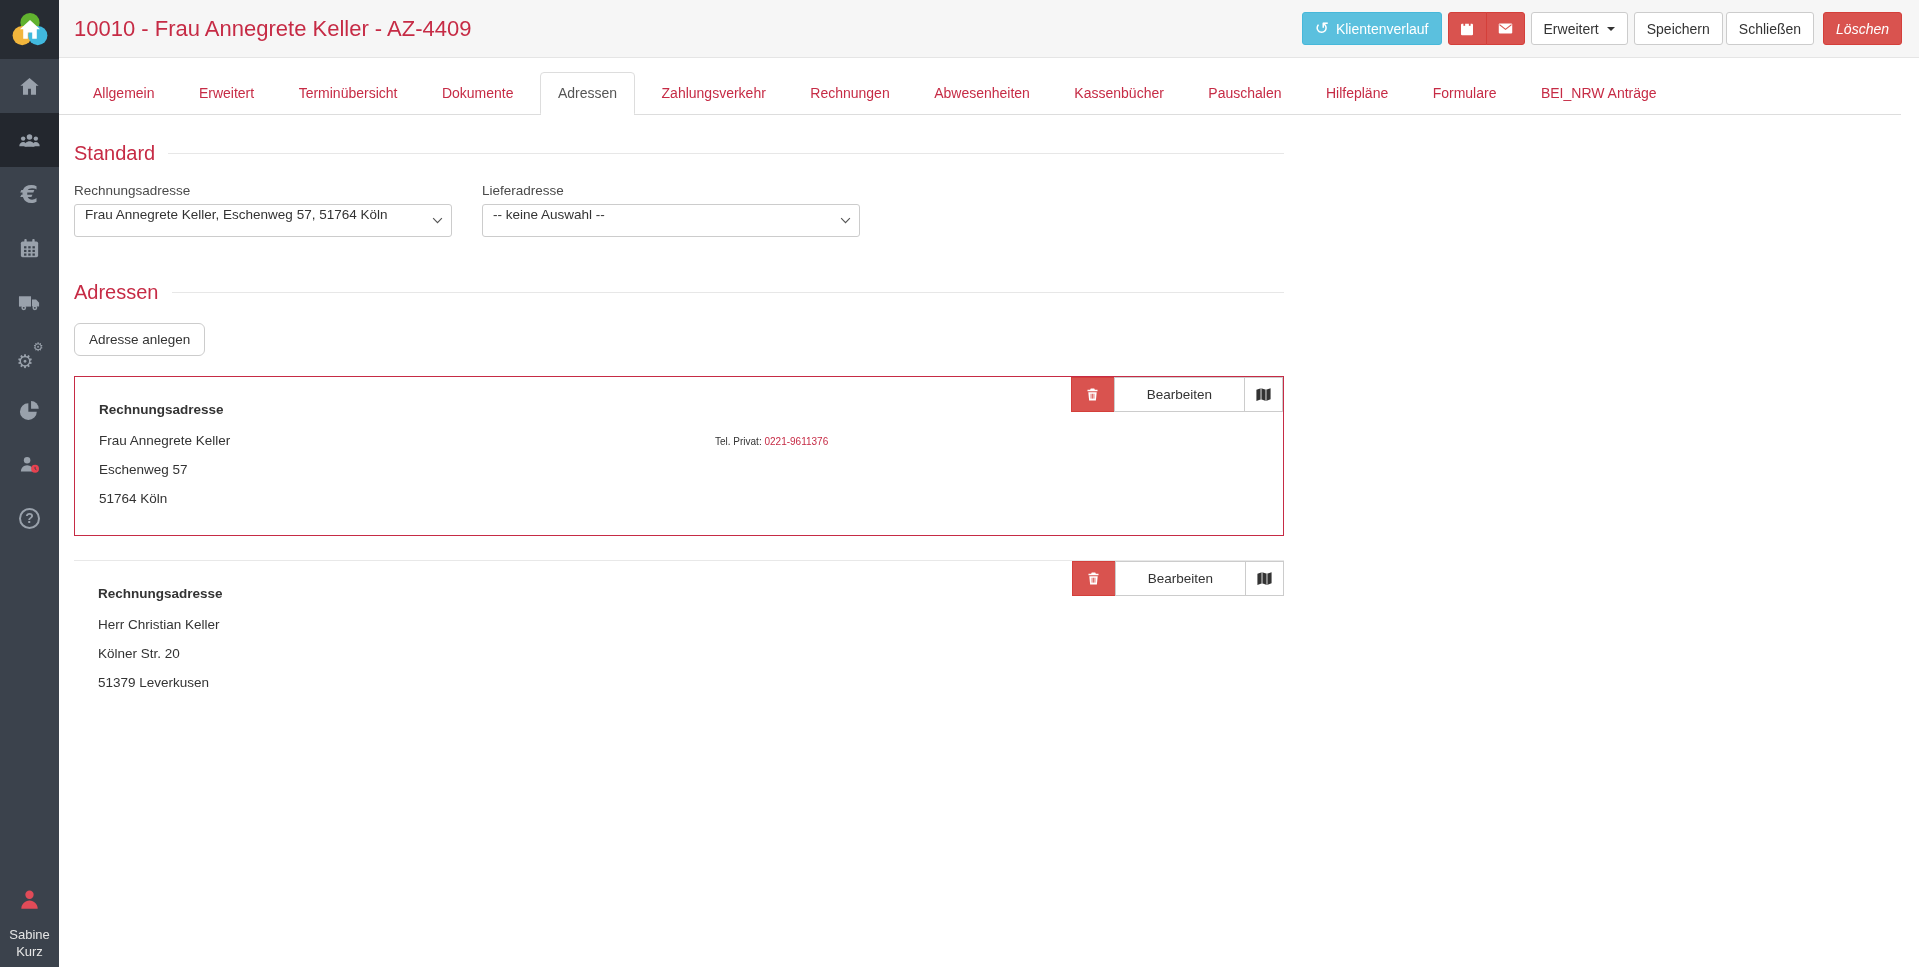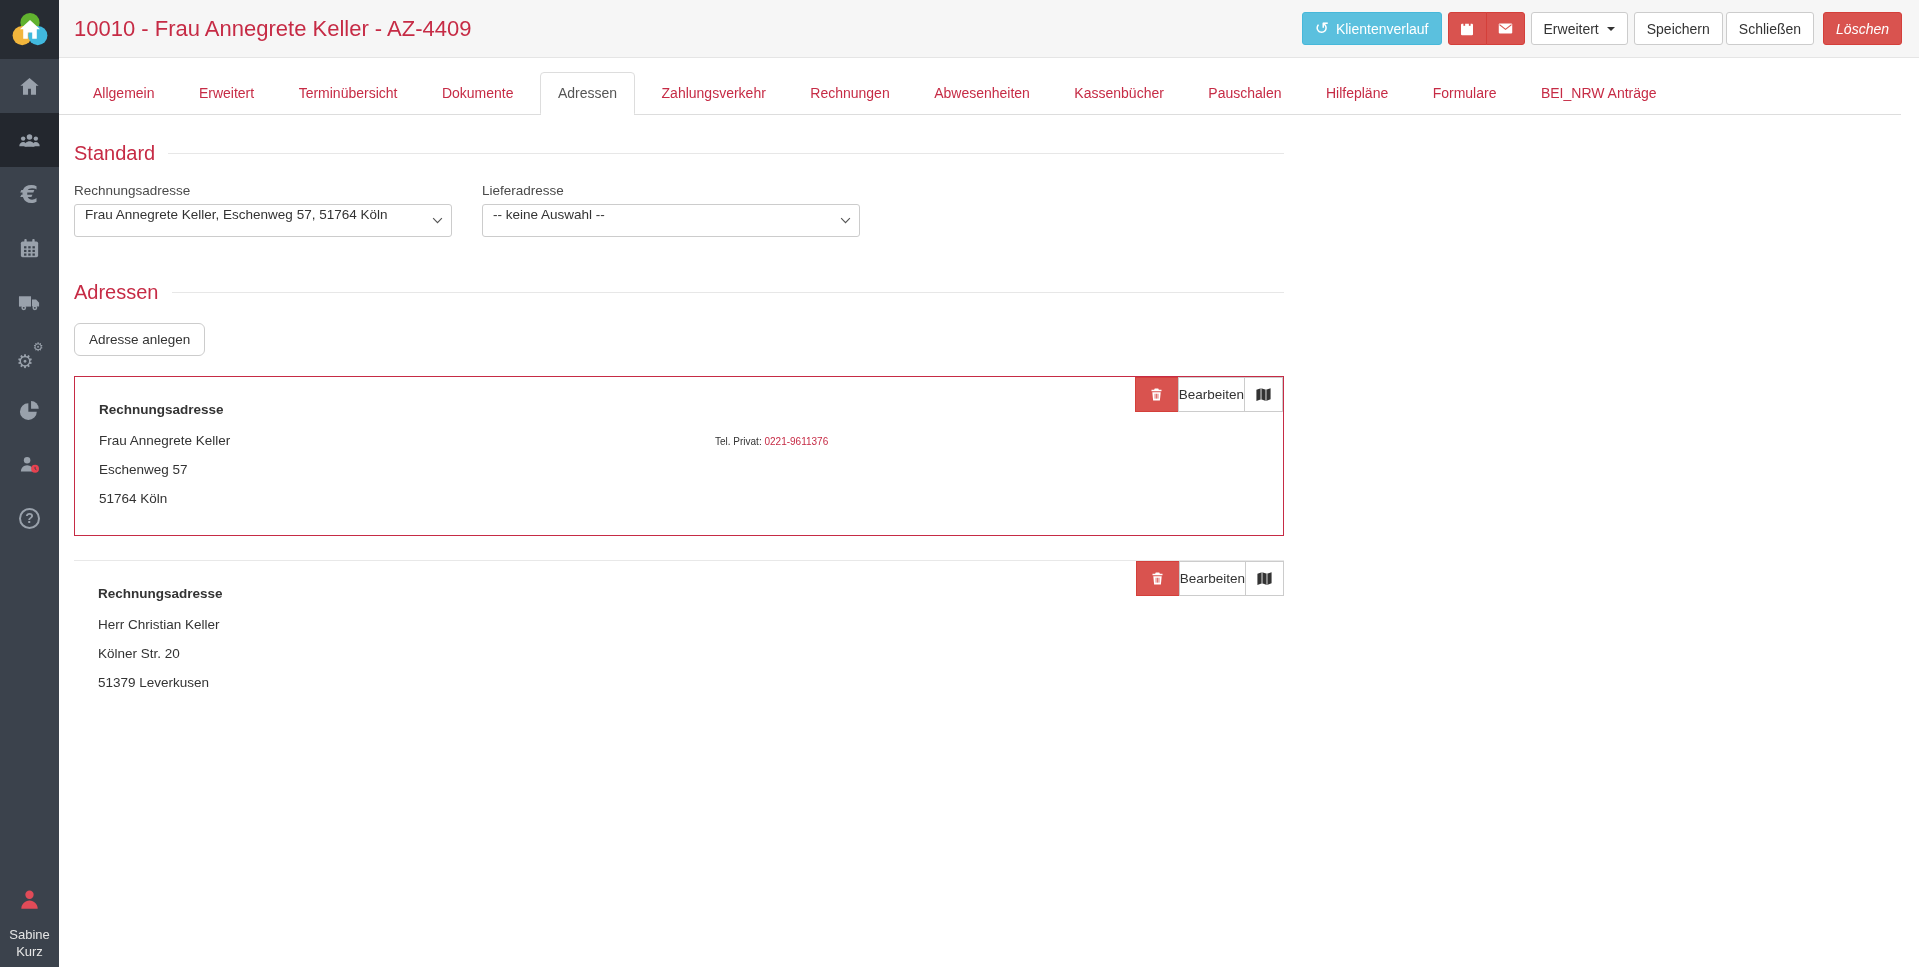--- a/index.html
+++ b/index.html
@@ -69,21 +69,21 @@
   .btn-light{height:33px;padding:0 14px;border:1px solid #ccc;border-radius:6px;background:#fff;font-size:13.5px;color:#333;font-family:inherit;cursor:pointer;text-align:right;}
 
   .card{position:relative;width:1210px;padding:23px 24px 5px;min-height:160px;background:#fff;}
   .card.highlight{border:1px solid var(--accent);margin-top:20px;}
   .card.plain{border-top:1px solid #e8e8e8;margin-top:24px;min-height:140px;}
   .card-type{font-size:13.5px;font-weight:700;color:#333;line-height:19px;margin-bottom:12px;}
   .card-phone{position:absolute;left:640px;top:23px;font-size:10px;color:#333;line-height:19px;margin-top:32px;}
   .card-phone a{color:var(--accent);text-decoration:none;cursor:pointer;}
   .card p{margin:0 0 10px;font-size:13.5px;line-height:19px;color:#333;}
   .card-actions{position:absolute;top:0;right:0;display:flex;}
-  .action-btn{height:35px;border:1px solid #ccc;background:#fff;color:#333;font-size:13.5px;padding:0 0;display:flex;align-items:center;justify-content:center;cursor:pointer;font-family:inherit;}
+  .action-btn{height:35px;border:1px solid #ccc;background:#fff;color:#333;font-size:13.5px;padding:0 32px;display:flex;align-items:center;justify-content:center;cursor:pointer;font-family:inherit;}
   .action-btn + .action-btn{margin-left:-1px;}
   .action-btn.danger{background:var(--danger);border-color:var(--danger-border);width:44px;padding:0;}
   .action-btn.icon{width:39px;padding:0;}
 </style>
 </head>
 <body>
 
 <div class="app">
 
   <aside class="sidebar">

